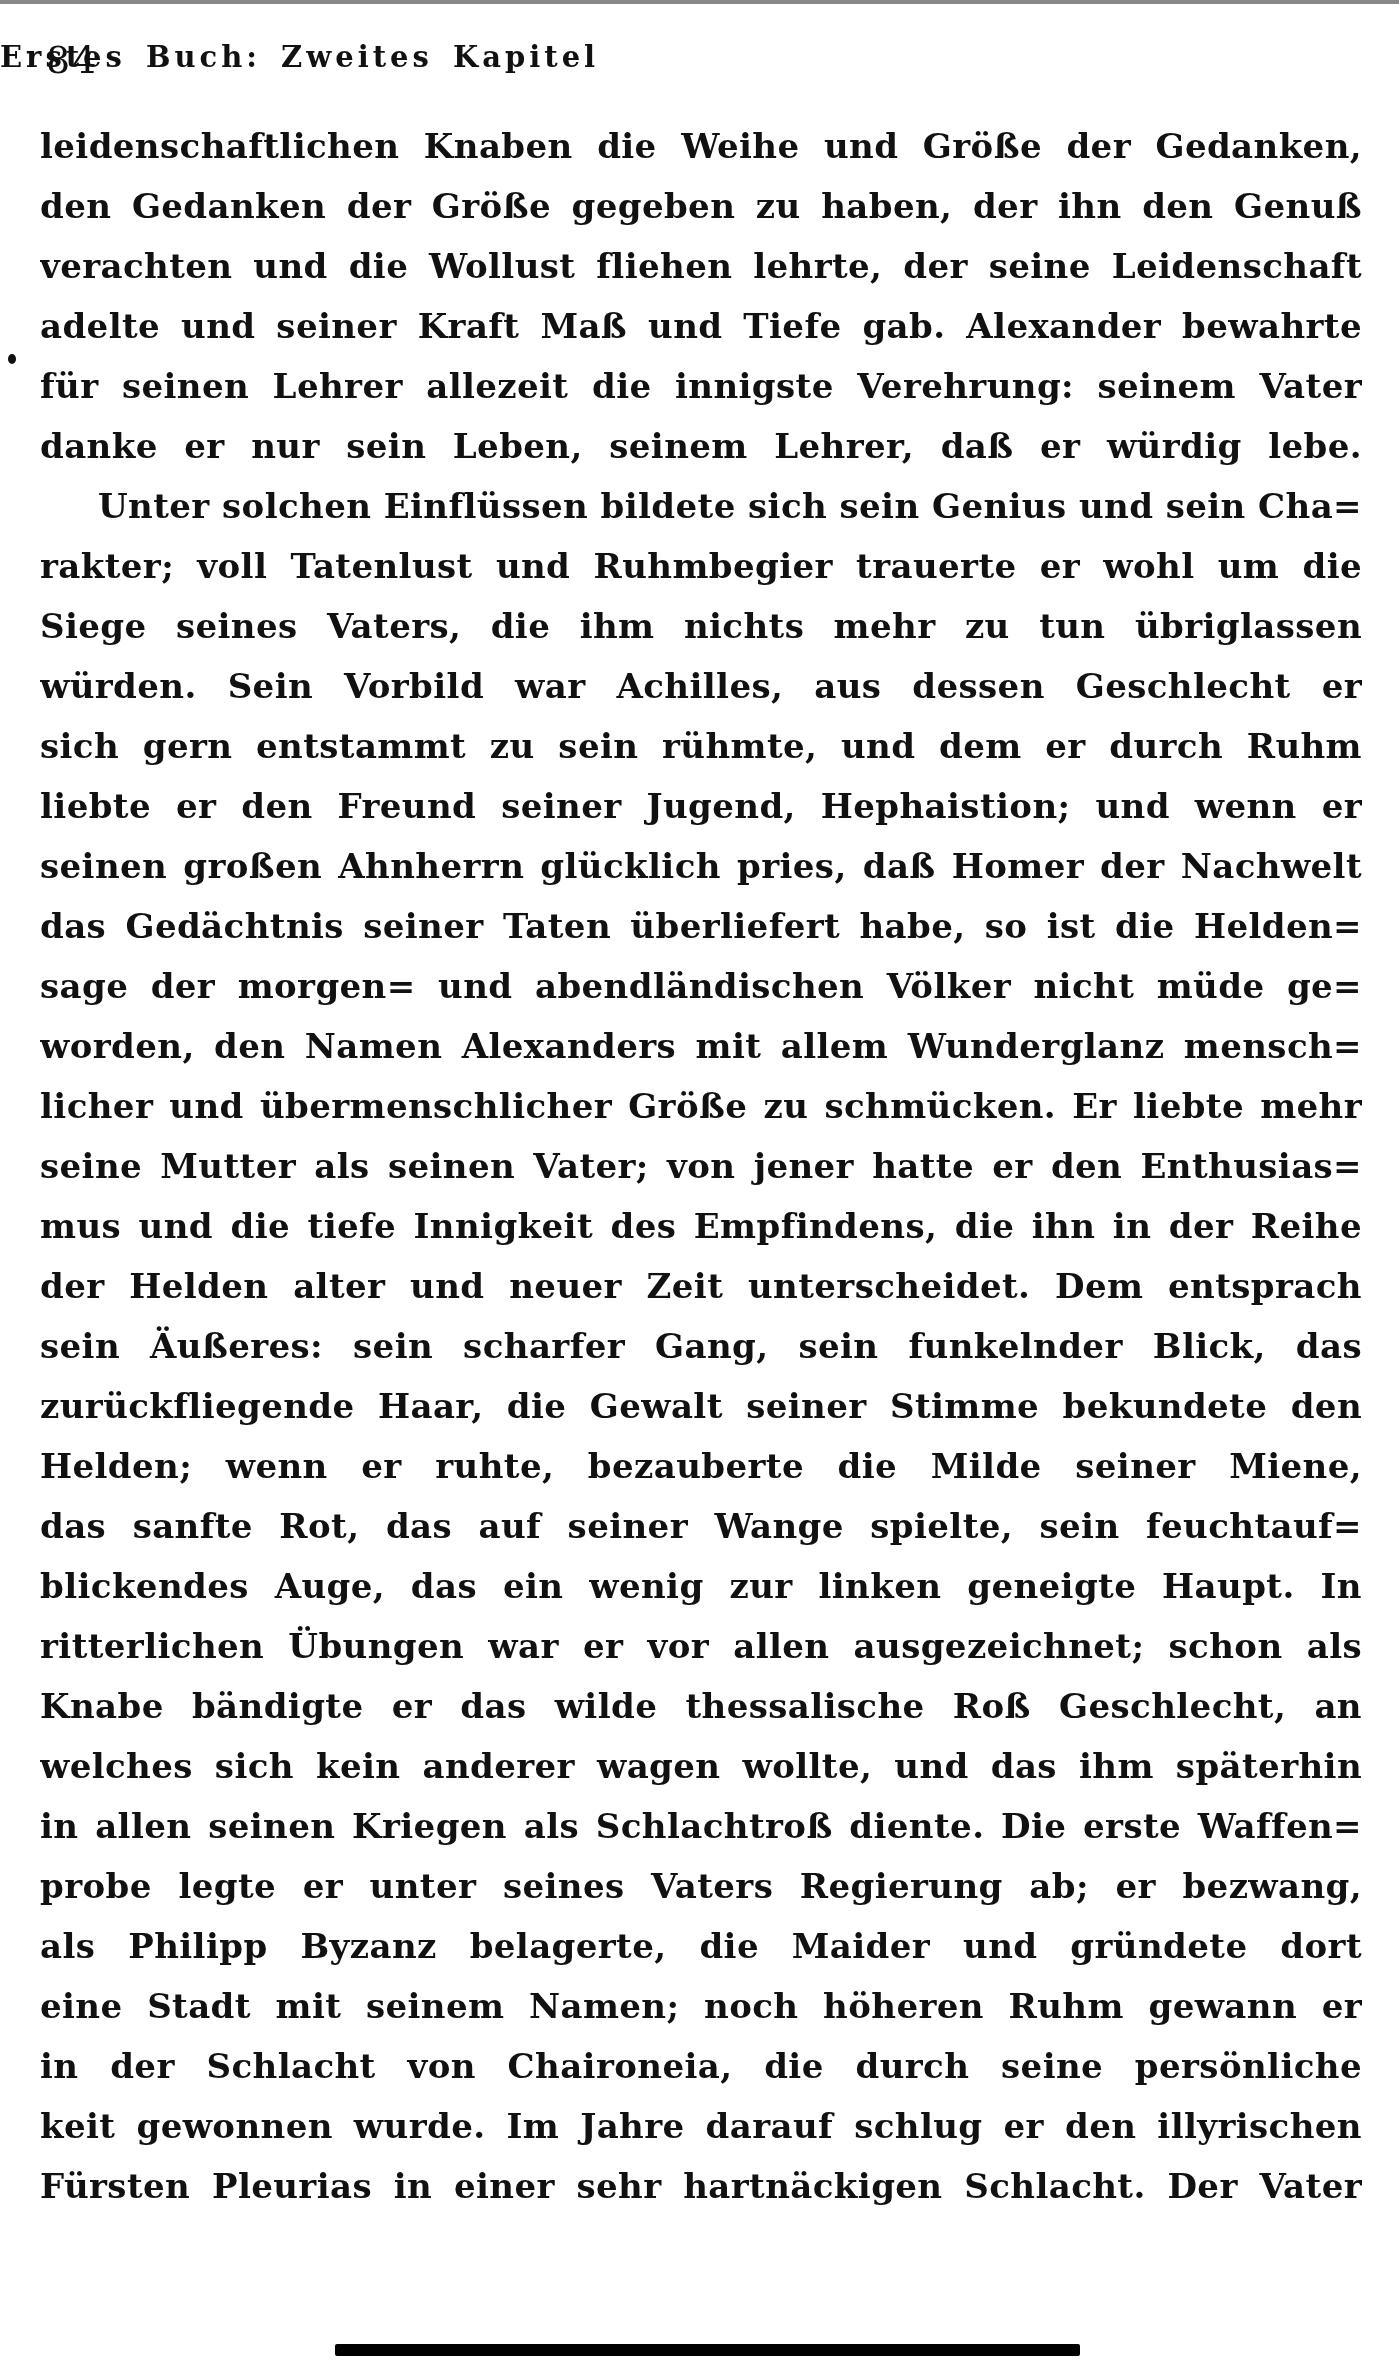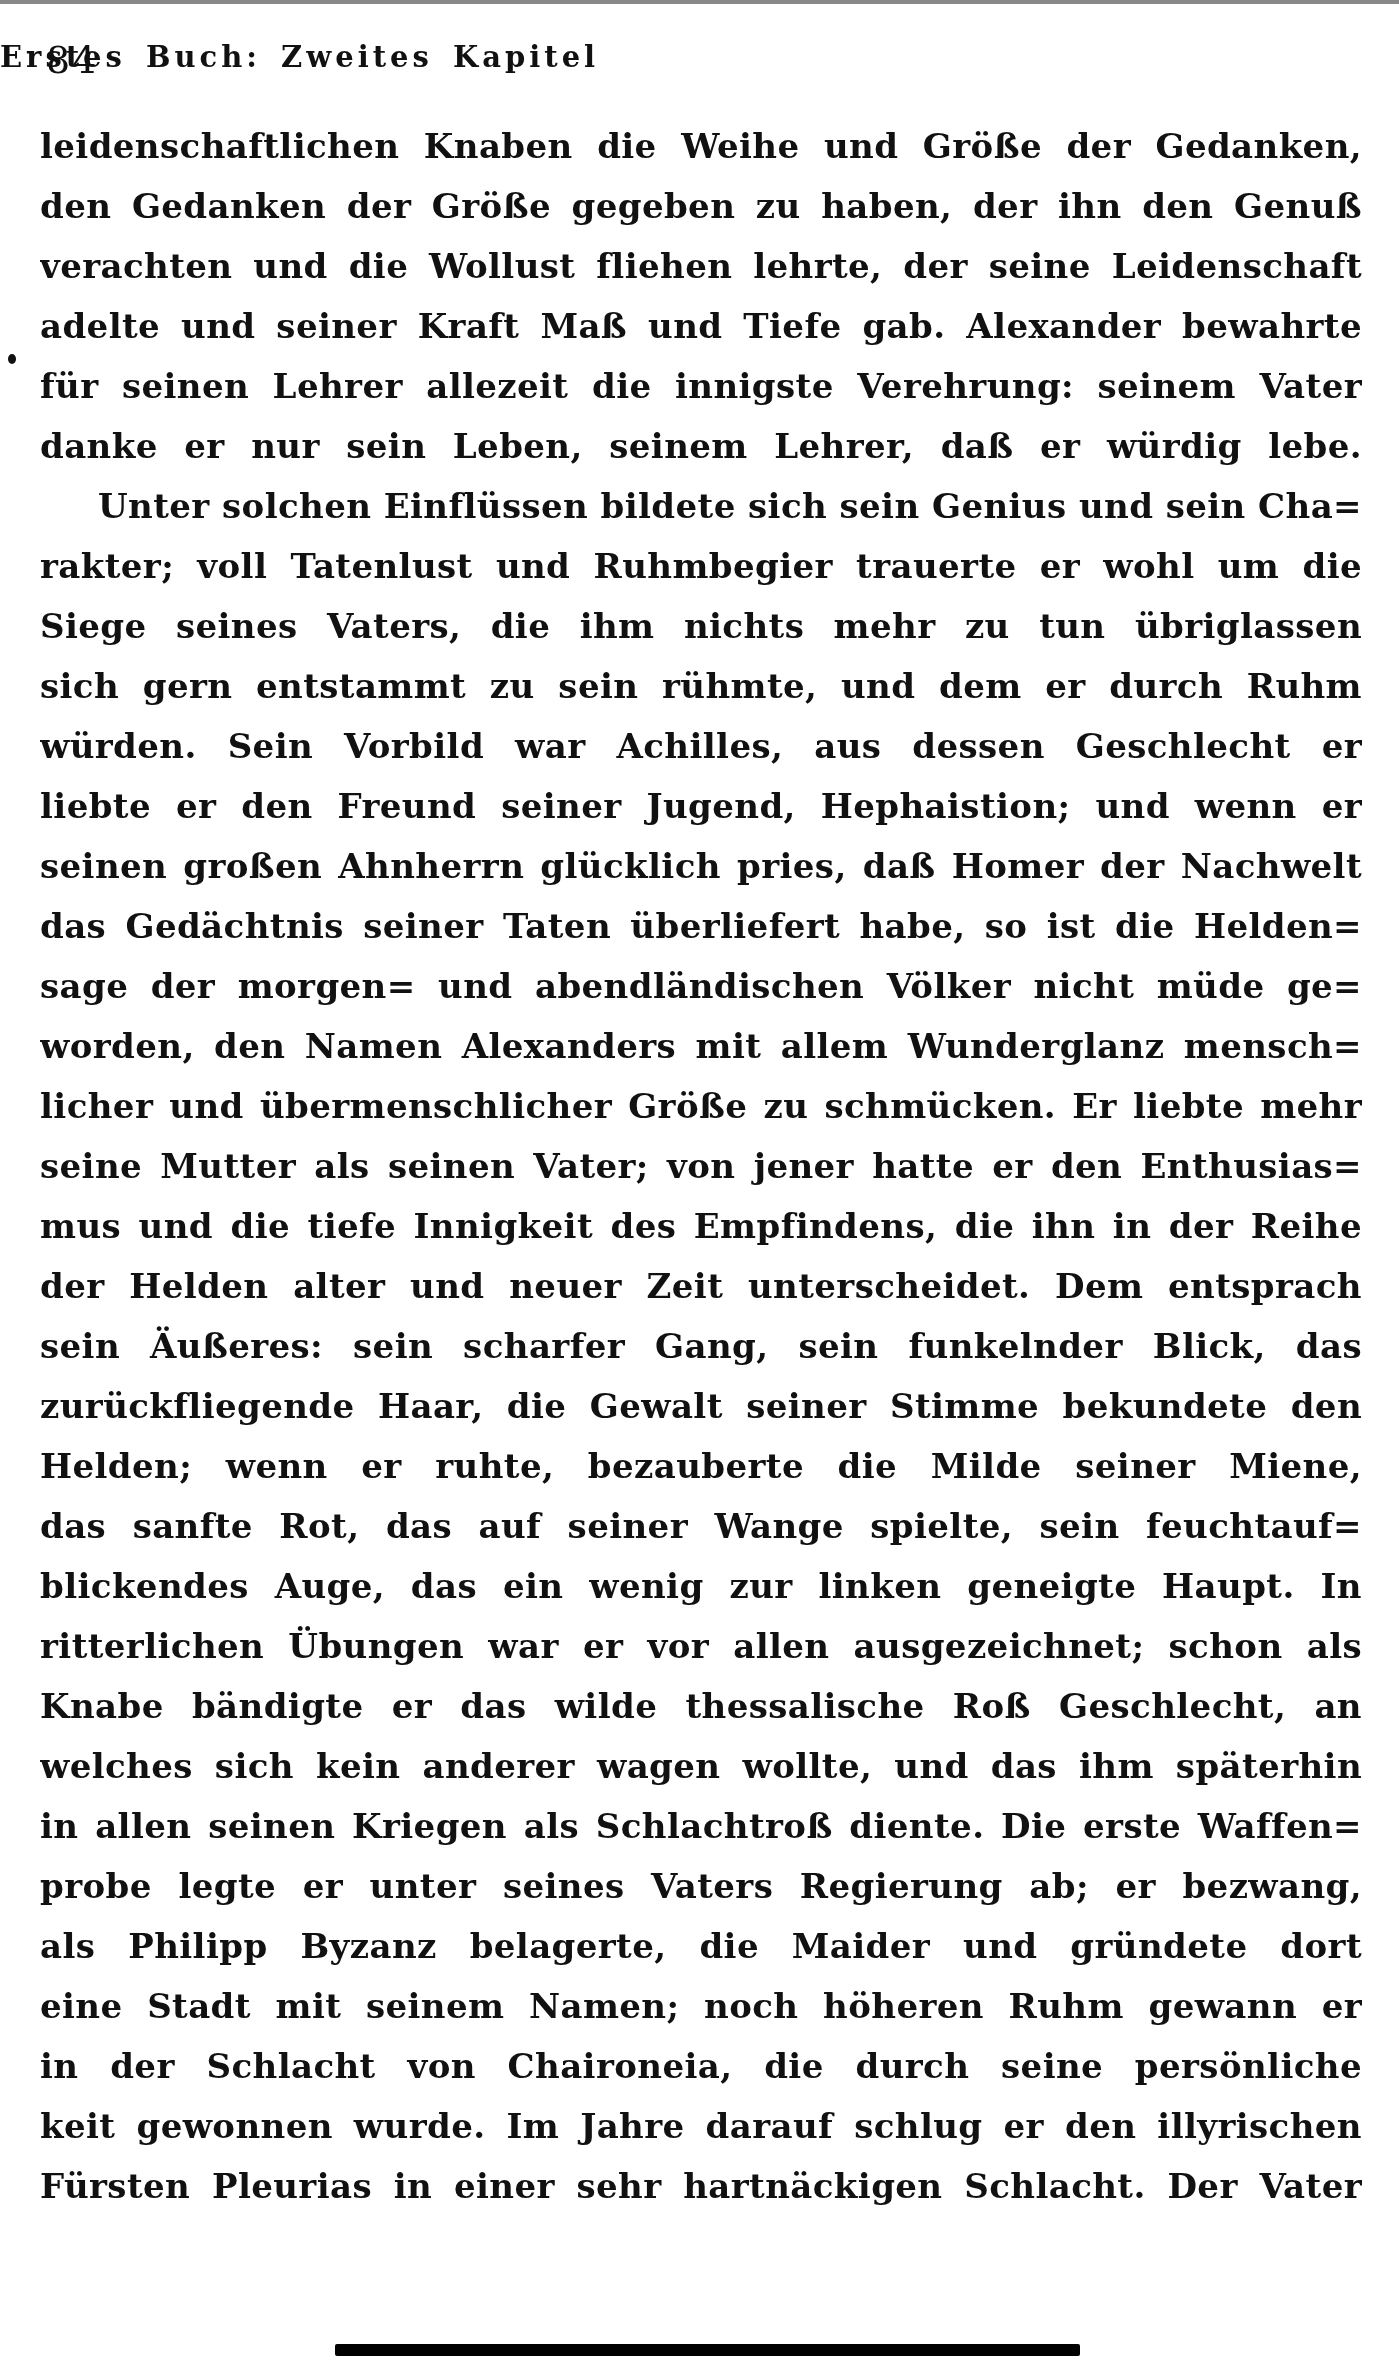--- a/index.html
+++ b/index.html
@@ -98,22 +98,22 @@
   <main class="body" id="body-text">
       <div class="line">leidenschaftlichen Knaben die Weihe und Größe der Gedanken,</div>
       <div class="line">den Gedanken der Größe gegeben zu haben, der ihn den Genuß</div>
       <div class="line">verachten und die Wollust fliehen lehrte, der seine Leidenschaft</div>
       <div class="line">adelte und seiner Kraft Maß und Tiefe gab. Alexander bewahrte</div>
       <div class="line">für seinen Lehrer allezeit die innigste Verehrung: seinem Vater</div>
       <div class="line">danke er nur sein Leben, seinem Lehrer, daß er würdig lebe.</div>
       <div class="line indent">Unter solchen Einflüssen bildete sich sein Genius und sein Cha=</div>
       <div class="line">rakter; voll Tatenlust und Ruhmbegier trauerte er wohl um die</div>
       <div class="line">Siege seines Vaters, die ihm nichts mehr zu tun übriglassen</div>
+      <div class="line">würden. Sein Vorbild war Achilles, aus dessen Geschlecht er</div>
       <div class="line">sich gern entstammt zu sein rühmte, und dem er durch Ruhm</div>
-      <div class="line">würden. Sein Vorbild war Achilles, aus dessen Geschlecht er</div>
       <div class="line">liebte er den Freund seiner Jugend, Hephaistion; und wenn er</div>
       <div class="line">seinen großen Ahnherrn glücklich pries, daß Homer der Nachwelt</div>
       <div class="line">das Gedächtnis seiner Taten überliefert habe, so ist die Helden=</div>
       <div class="line">sage der morgen= und abendländischen Völker nicht müde ge=</div>
       <div class="line">worden, den Namen Alexanders mit allem Wunderglanz mensch=</div>
       <div class="line">licher und übermenschlicher Größe zu schmücken. Er liebte mehr</div>
       <div class="line">seine Mutter als seinen Vater; von jener hatte er den Enthusias=</div>
       <div class="line">mus und die tiefe Innigkeit des Empfindens, die ihn in der Reihe</div>
       <div class="line">der Helden alter und neuer Zeit unterscheidet. Dem entsprach</div>
       <div class="line">sein Äußeres: sein scharfer Gang, sein funkelnder Blick, das</div>

